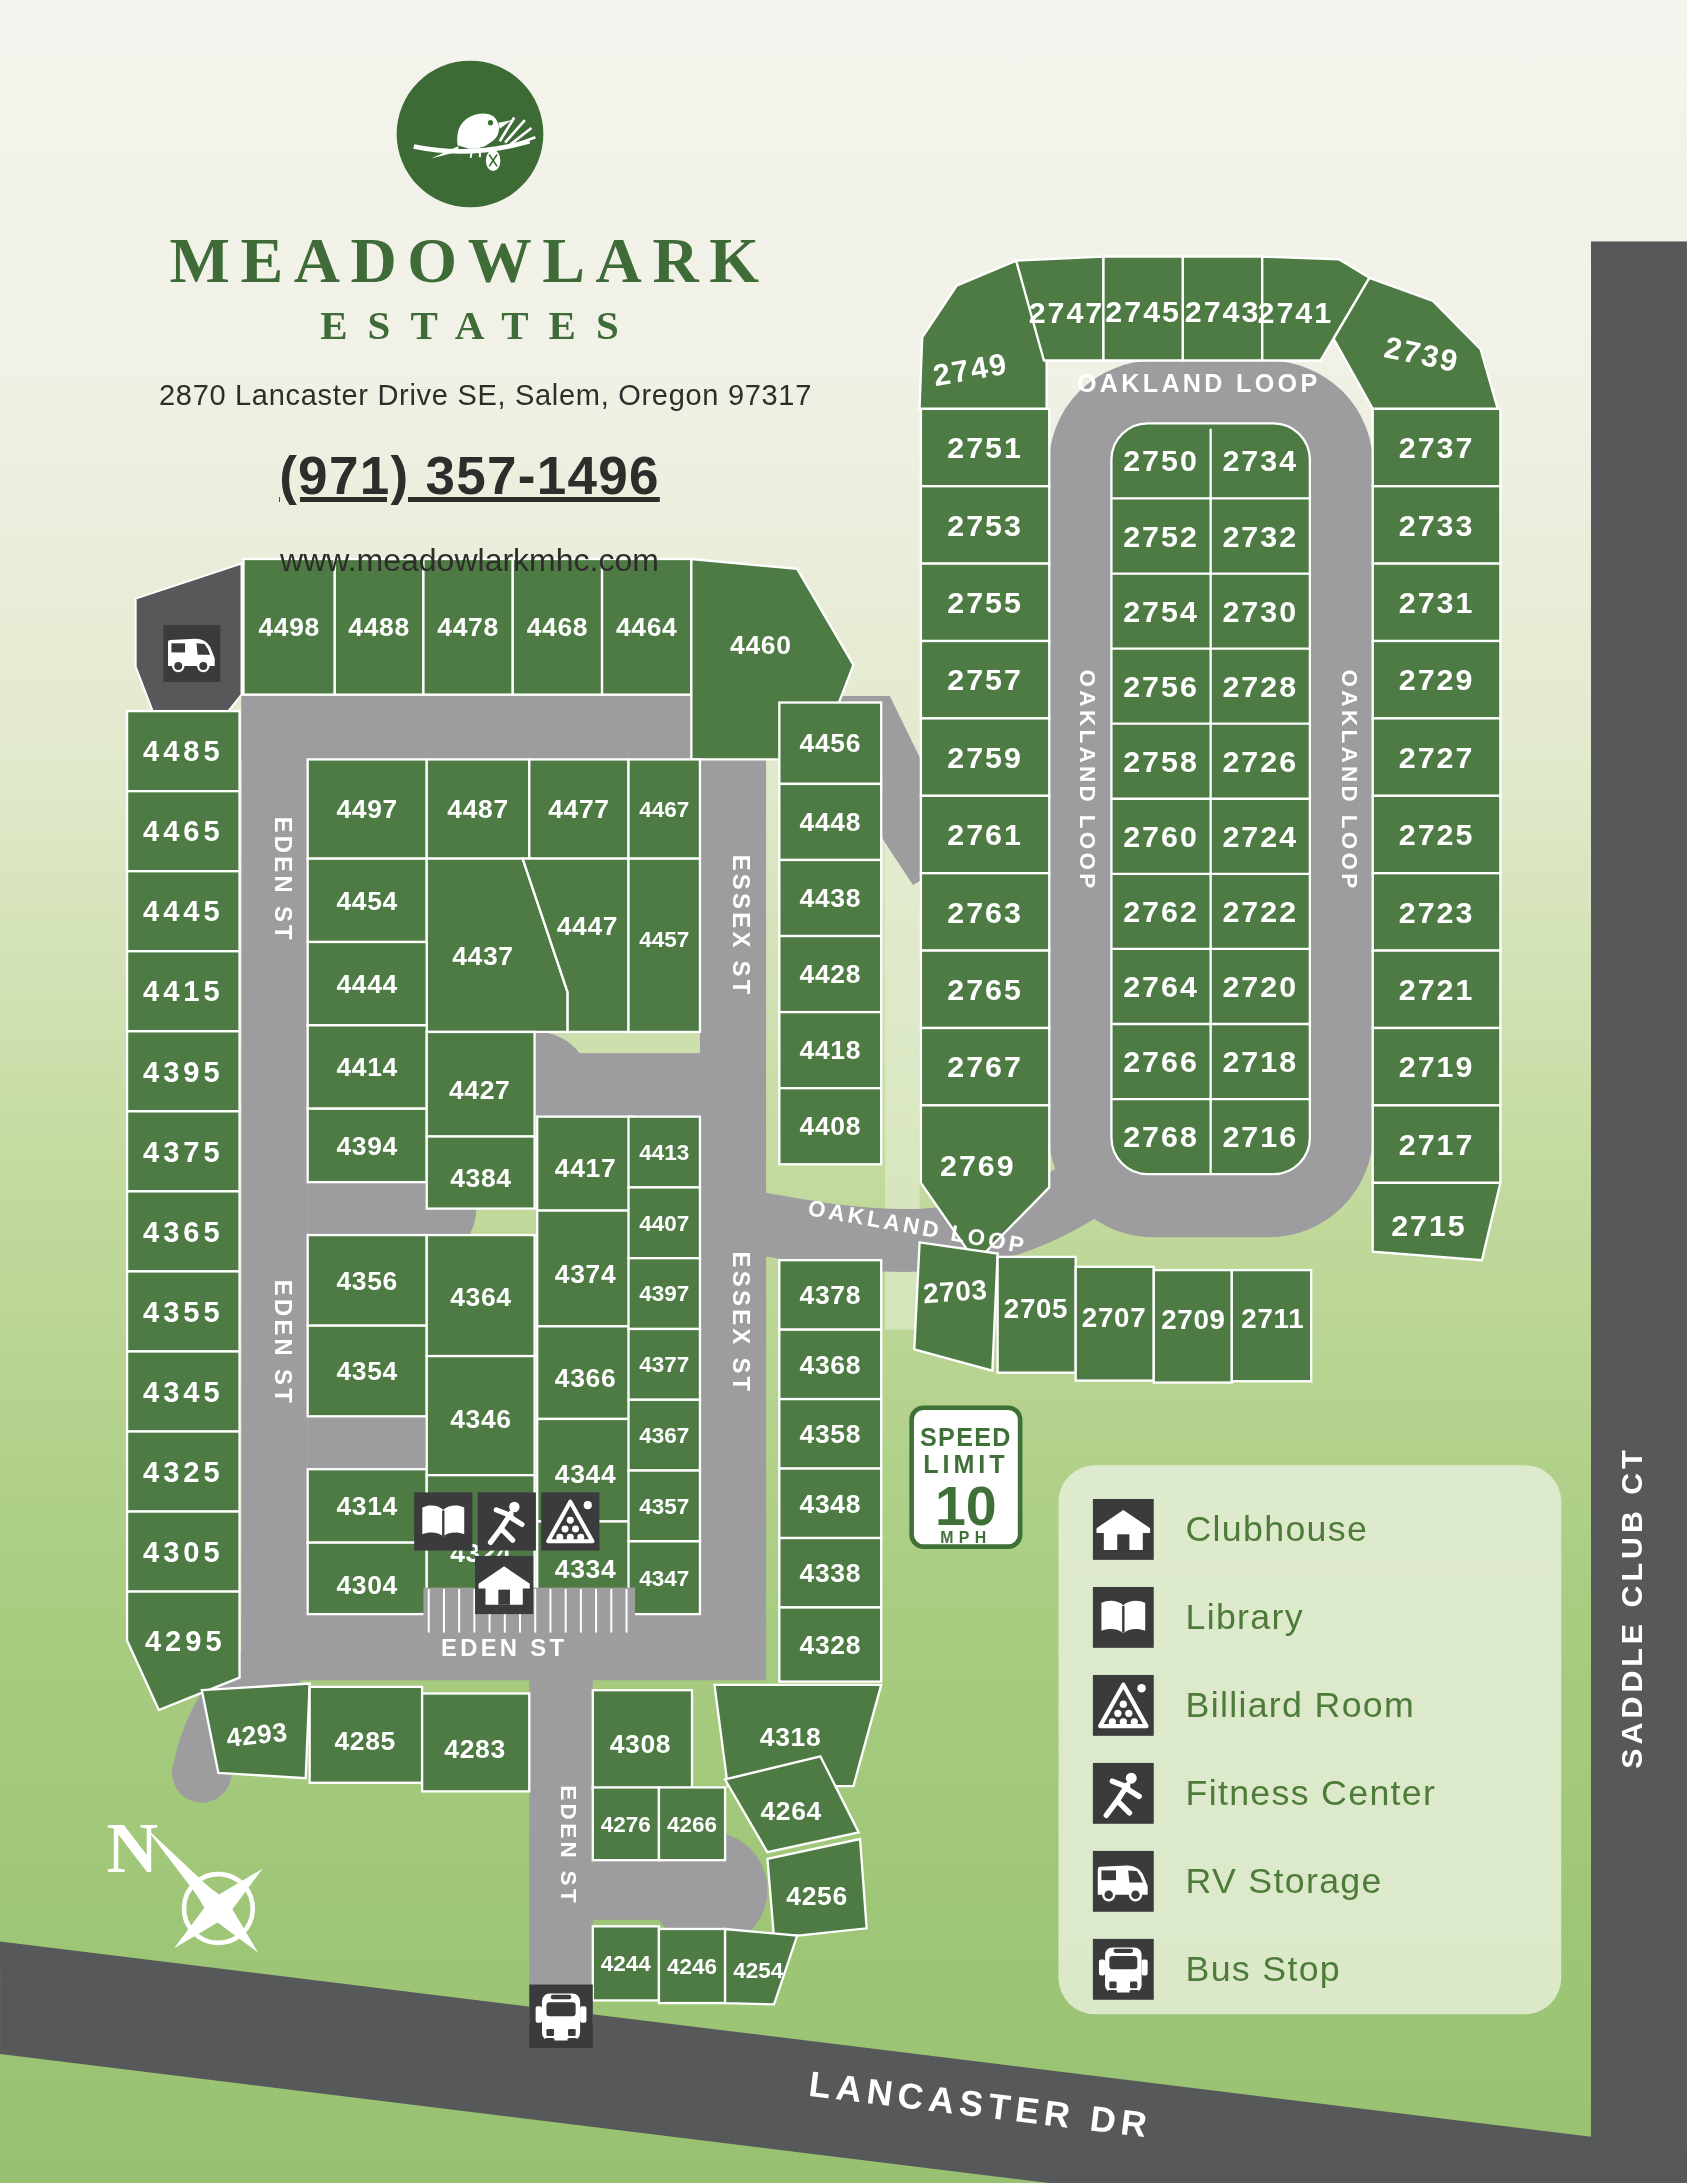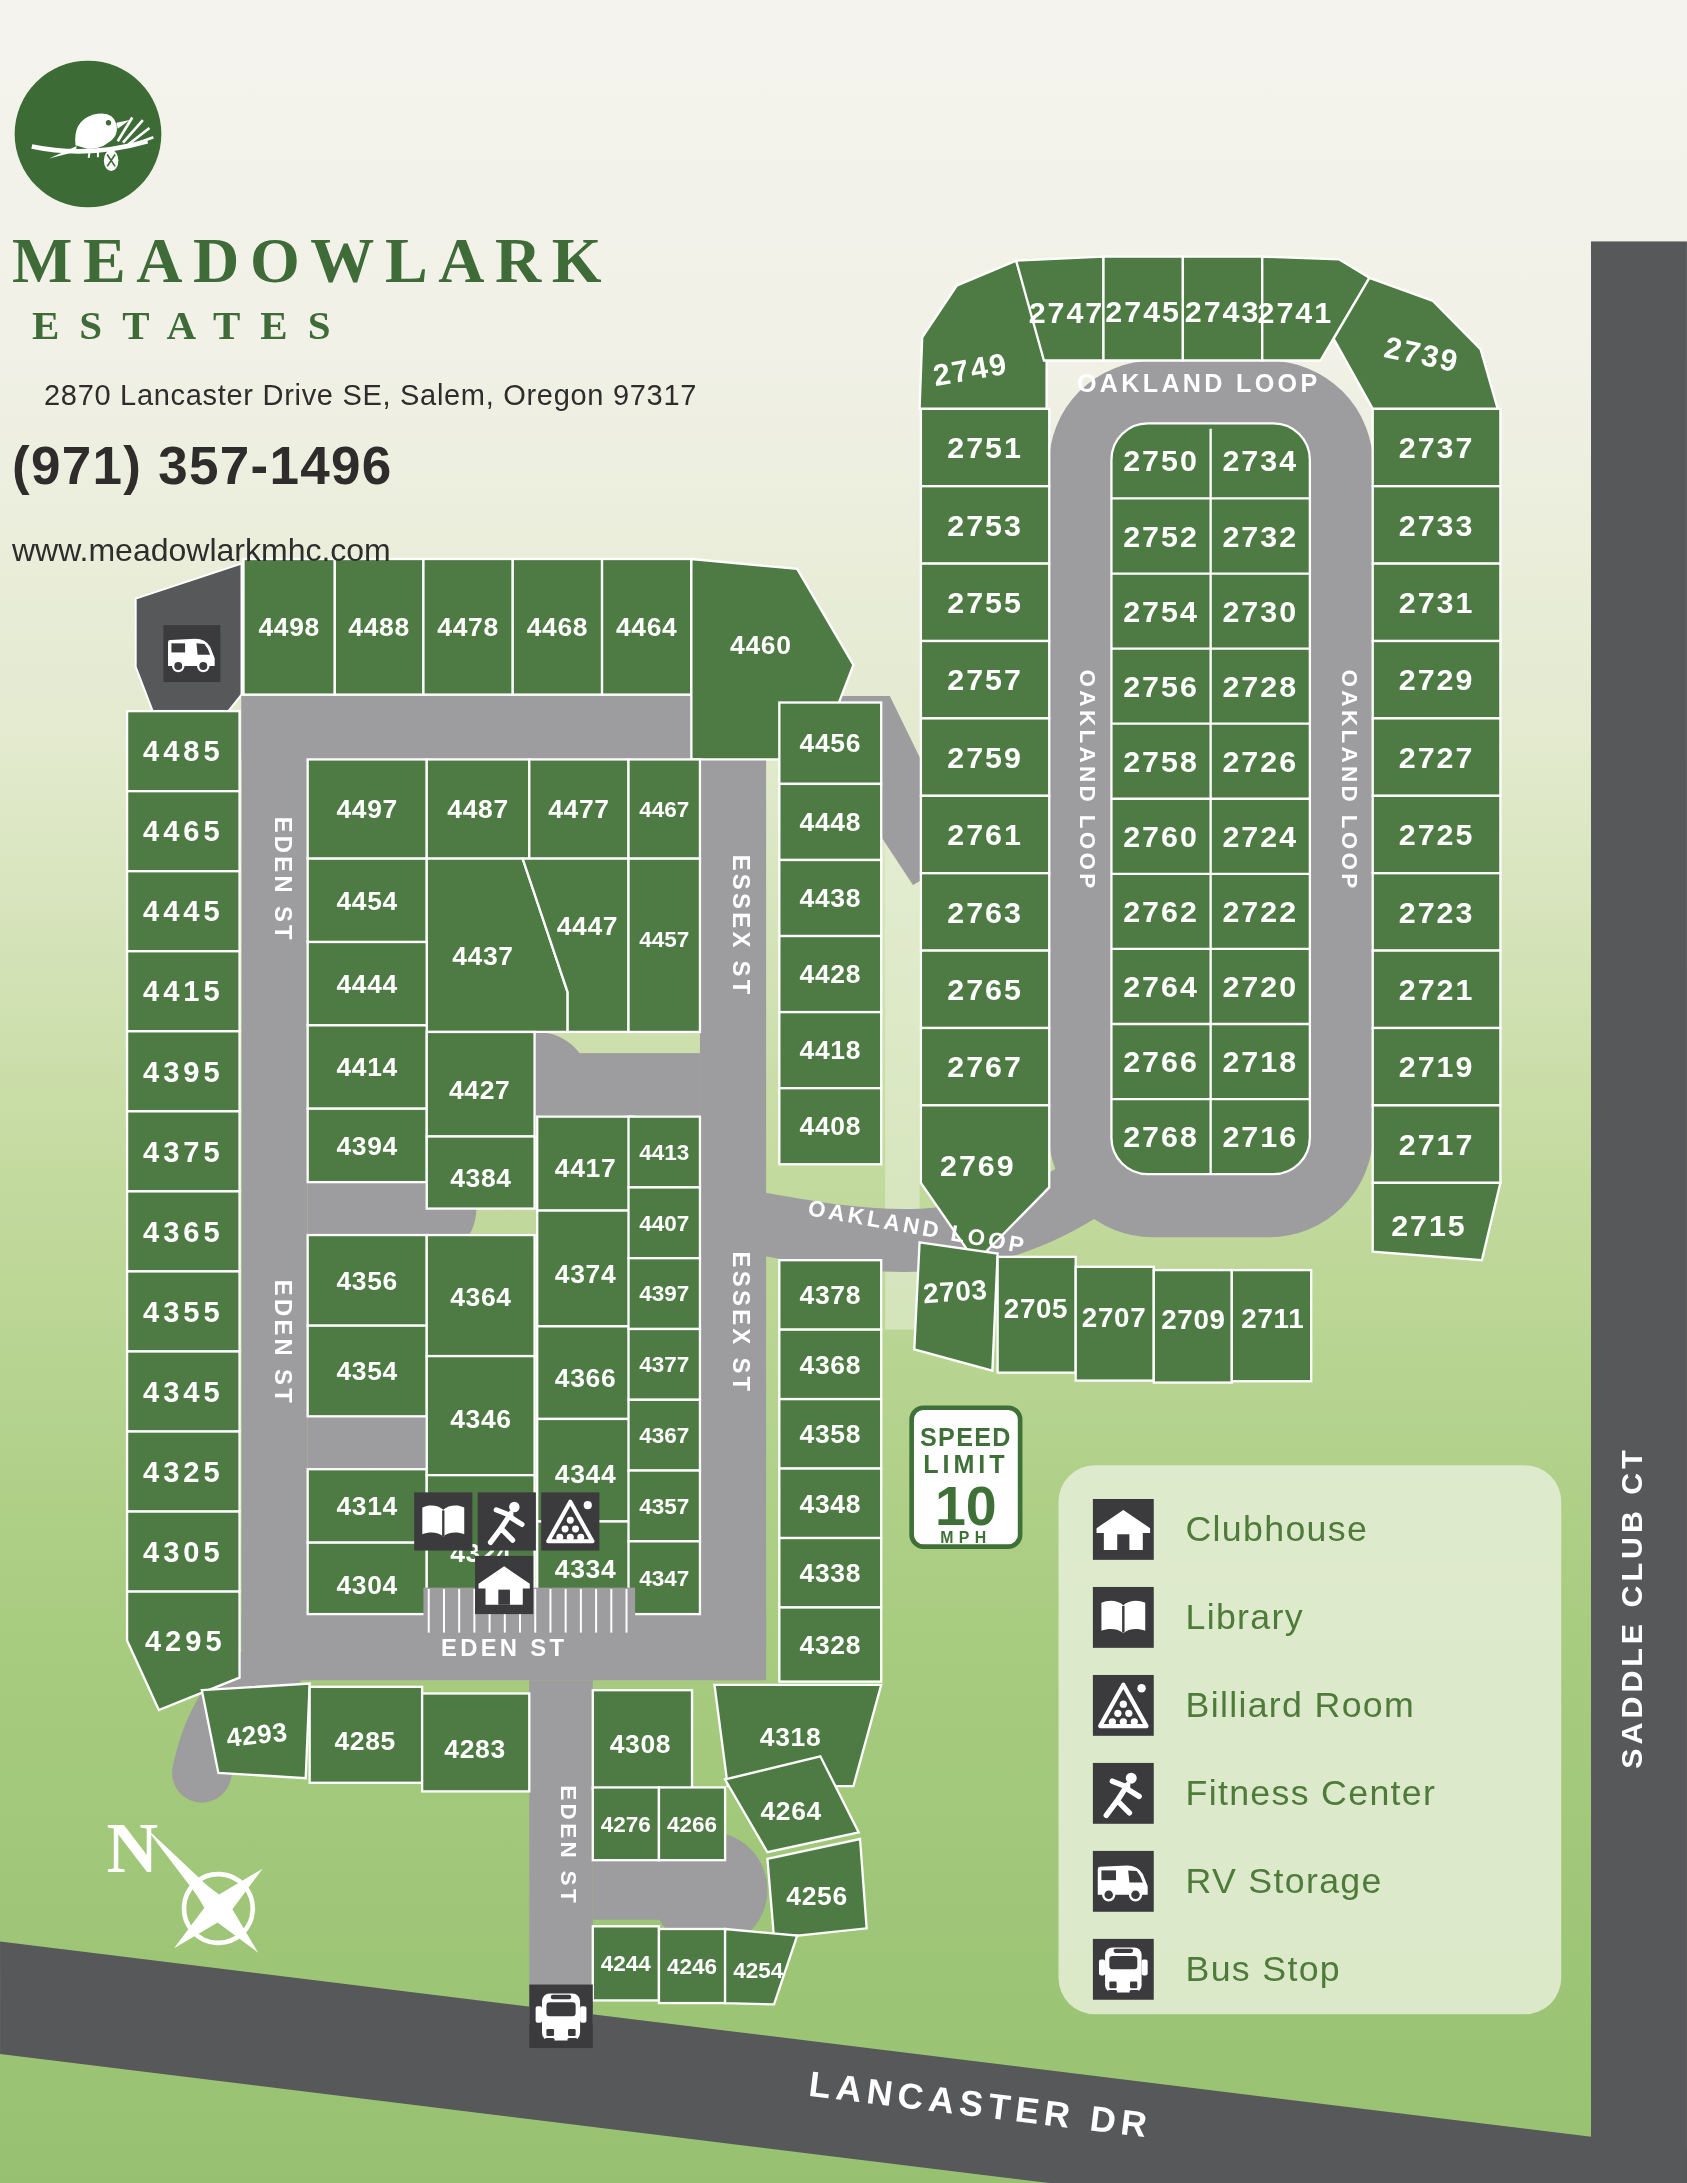--- a/index.html
+++ b/index.html
@@ -1,27 +1,27 @@
 <!DOCTYPE html>
 <html style="font-size:10.6px"><head>
 <meta charset="utf-8">
 <style>
   html,body{margin:0;padding:0;}
   .page{position:relative;width:1687px;height:2183px;overflow:hidden;
     background:linear-gradient(180deg,#f4f3ed 0%,#f1f1e7 16%,#e3eace 34%,#c3da9e 54%,#a8cc80 74%,#97c170 100%);
     font-family:"Liberation Sans",sans-serif;}
   #map-svg{position:absolute;left:0;top:0;}
-  .hdr{position:absolute;left:12px;top:0;width:939px;text-align:left;z-index:5;}
+  .hdr{position:absolute;left:0;top:0;width:939px;text-align:center;z-index:5;}
   .logo{margin-top:58px;}
   .title{font-family:"Liberation Serif",serif;font-weight:700;color:#3e6b38;
     font-size:64px;letter-spacing:10.6px;margin-top:12px;}
   .subtitle{font-family:"Liberation Serif",serif;font-weight:700;color:#3e6b38;
     font-size:41px;letter-spacing:20px;margin-top:2.6px;text-indent:20px;}
   .addr{font-size:29px;color:#2e2d2c;margin-top:30px;letter-spacing:0.7px;padding-left:32px;}
-  .phone{font-size:53px;color:#2e2d2c;font-weight:700;margin-top:23px;letter-spacing:1.3px;}
+  .phone{font-size:53px;color:#2e2d2c;font-weight:700;margin-top:33px;letter-spacing:1.3px;text-decoration:underline;}
   .web{font-size:32px;color:#2e2d2c;margin-top:36px;}
 </style>
 </head>
 <body>
 
 <div class="page">
   <svg id="map-svg" width="1687" height="2183" viewBox="0 0 2550 3300">
       <rect x="1338" y="1150" width="52" height="860" fill="#e9f0db" opacity="0.55"></rect>
       <rect x="2405" y="365" width="145" height="2935" fill="#57585a"></rect>
       <polygon points="0,2935 2550,3248 2550,3300 1586,3300 0,3105" fill="#57585a" stroke="none" stroke-width="3"></polygon>

